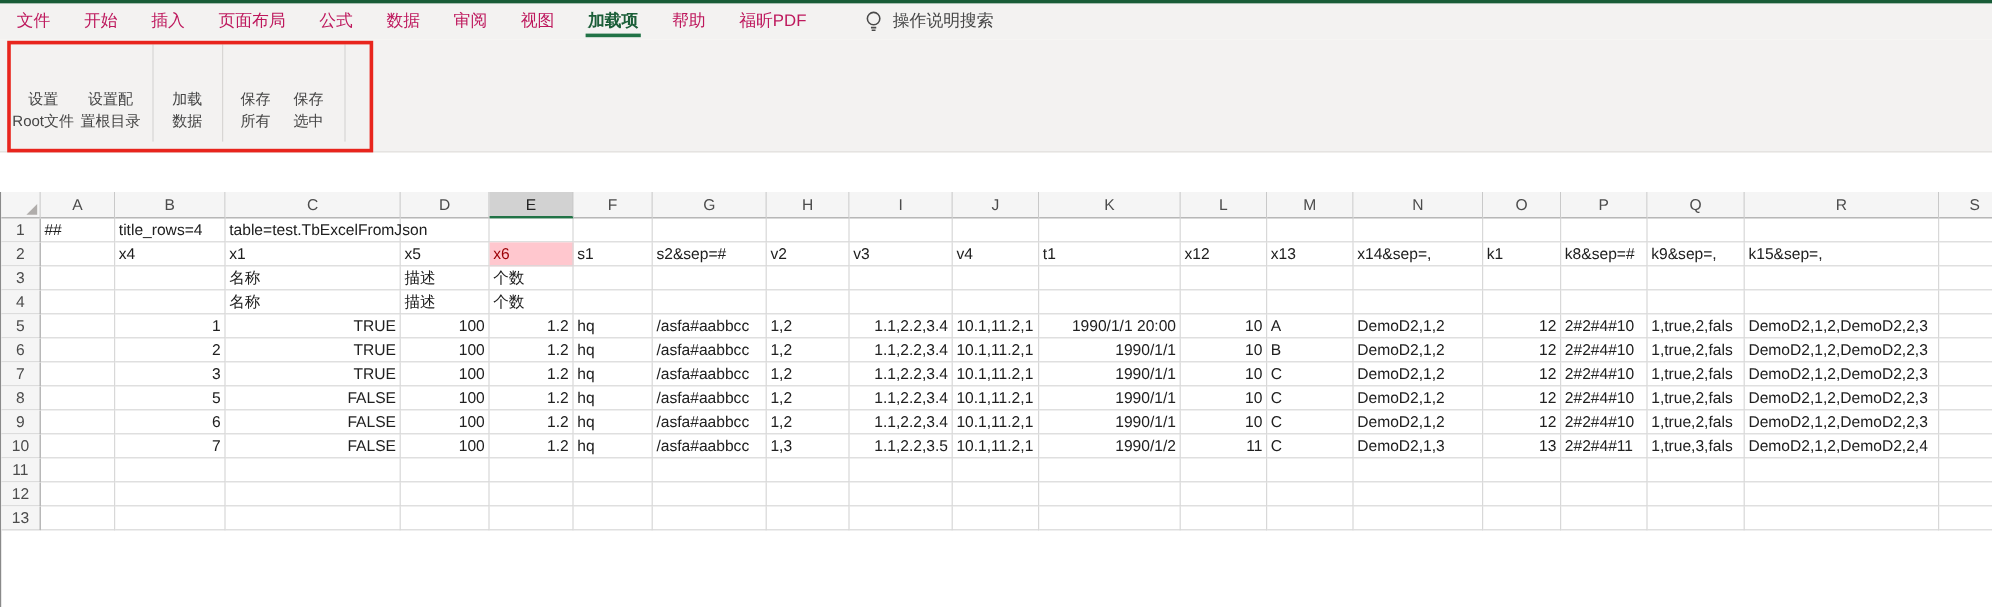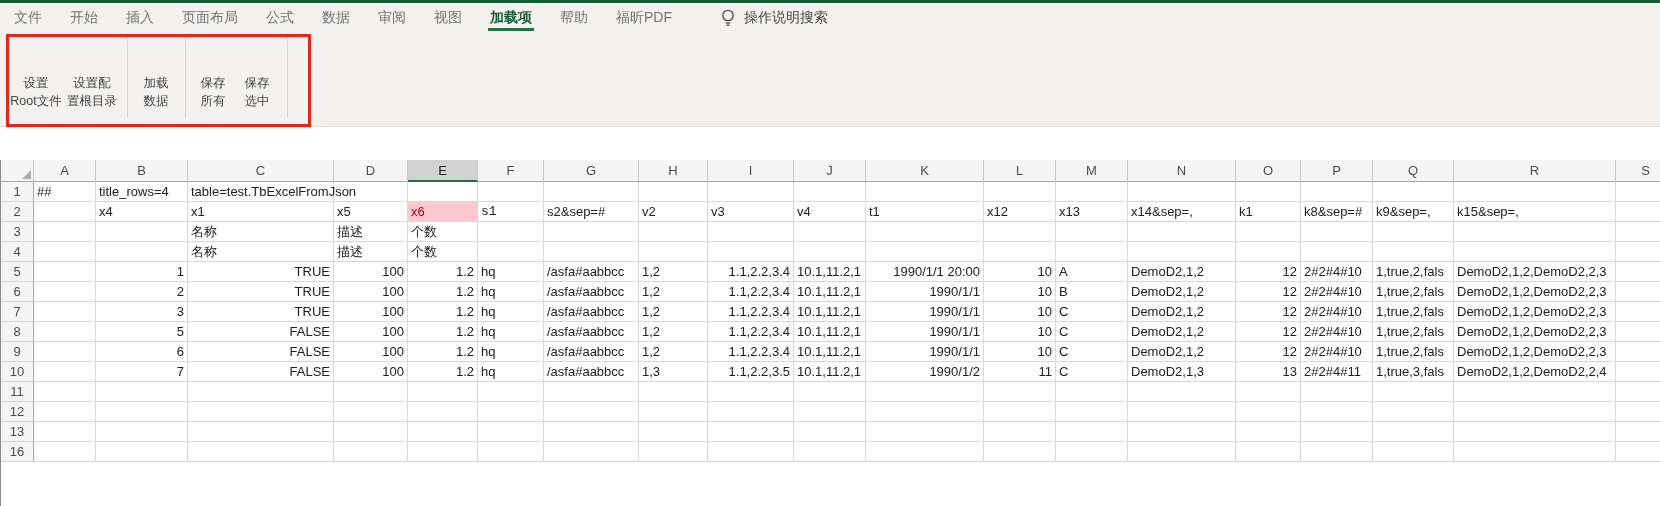--- a/index.html
+++ b/index.html
@@ -6,21 +6,21 @@
   html,body { width:1660px; height:506px; overflow:hidden; background:#fff;
               font-family:"Liberation Sans","DejaVu Sans",sans-serif; }
   #app { position:relative; width:1660px; height:506px; }
 
   
   #titlebar-edge { position:absolute; left:0; top:0; width:1660px; height:3px; background:#185c37; }
 
   
   #tabbar { position:absolute; left:0; top:3px; width:1660px; height:30px;
             background:#f3f2f1; display:flex; align-items:stretch; }
-  .rtab { padding:0 14px; line-height:29px; font-size:14px; color:#737373; cursor:default;
+  .rtab { padding:0 14px; line-height:29px; font-size:14px; color:#be185d; cursor:default;
           position:relative; white-space:nowrap; }
   .rtab.active { font-weight:bold; color:#1b5e38; }
   .rtab.active::after { content:""; position:absolute; left:12px; right:12px; bottom:2px;
                         height:3px; background:#217346; }
   #ribbon-search { display:flex; align-items:center; gap:8px; margin-left:34px; font-size:14px; color:#454545; }
   #bulb { width:16px; height:20px; position:relative; }
 
   
   #ribbon { position:absolute; left:0; top:33px; width:1660px; height:94px; background:#f3f2f1;
             border-bottom:1px solid #e1dfdd; }
@@ -180,21 +180,21 @@
         <div class="cell" style="width: 162px;"></div>
         <div class="cell" style="width: 60px;"></div>
       </div>
       <div class="grow">
         <div class="gut" style="width: 33px;">2</div>
         <div class="cell" style="width: 62px;"></div>
         <div class="cell" style="width: 92px;">x4</div>
         <div class="cell" style="width: 146px;">x1</div>
         <div class="cell" style="width: 74px;">x5</div>
         <div class="cell bad" style="width: 70px;">x6</div>
-        <div class="cell" style="width: 66px; font-family: Liberation Mono, monospace;">s1</div>
+        <div class="cell" style="width: 66px;">s1</div>
         <div class="cell" style="width: 95px;">s2&amp;sep=#</div>
         <div class="cell" style="width: 69px;">v2</div>
         <div class="cell" style="width: 86px;">v3</div>
         <div class="cell" style="width: 72px;">v4</div>
         <div class="cell" style="width: 118px;">t1</div>
         <div class="cell" style="width: 72px;">x12</div>
         <div class="cell" style="width: 72px;">x13</div>
         <div class="cell" style="width: 108px;">x14&amp;sep=,</div>
         <div class="cell" style="width: 65px;">k1</div>
         <div class="cell" style="width: 72px;">k8&amp;sep=#</div>
@@ -437,37 +437,15 @@
         <div class="cell" style="width: 118px;"></div>
         <div class="cell" style="width: 72px;"></div>
         <div class="cell" style="width: 72px;"></div>
         <div class="cell" style="width: 108px;"></div>
         <div class="cell" style="width: 65px;"></div>
         <div class="cell" style="width: 72px;"></div>
         <div class="cell" style="width: 81px;"></div>
         <div class="cell" style="width: 162px;"></div>
         <div class="cell" style="width: 60px;"></div>
       </div>
-      <div class="grow">
-        <div class="gut" style="width: 33px;">16</div>
-        <div class="cell" style="width: 62px;"></div>
-        <div class="cell" style="width: 92px;"></div>
-        <div class="cell" style="width: 146px;"></div>
-        <div class="cell" style="width: 74px;"></div>
-        <div class="cell" style="width: 70px;"></div>
-        <div class="cell" style="width: 66px;"></div>
-        <div class="cell" style="width: 95px;"></div>
-        <div class="cell" style="width: 69px;"></div>
-        <div class="cell" style="width: 86px;"></div>
-        <div class="cell" style="width: 72px;"></div>
-        <div class="cell" style="width: 118px;"></div>
-        <div class="cell" style="width: 72px;"></div>
-        <div class="cell" style="width: 72px;"></div>
-        <div class="cell" style="width: 108px;"></div>
-        <div class="cell" style="width: 65px;"></div>
-        <div class="cell" style="width: 72px;"></div>
-        <div class="cell" style="width: 81px;"></div>
-        <div class="cell" style="width: 162px;"></div>
-        <div class="cell" style="width: 60px;"></div>
-      </div>
     </div>
 
 </div>
 
 </body></html>

